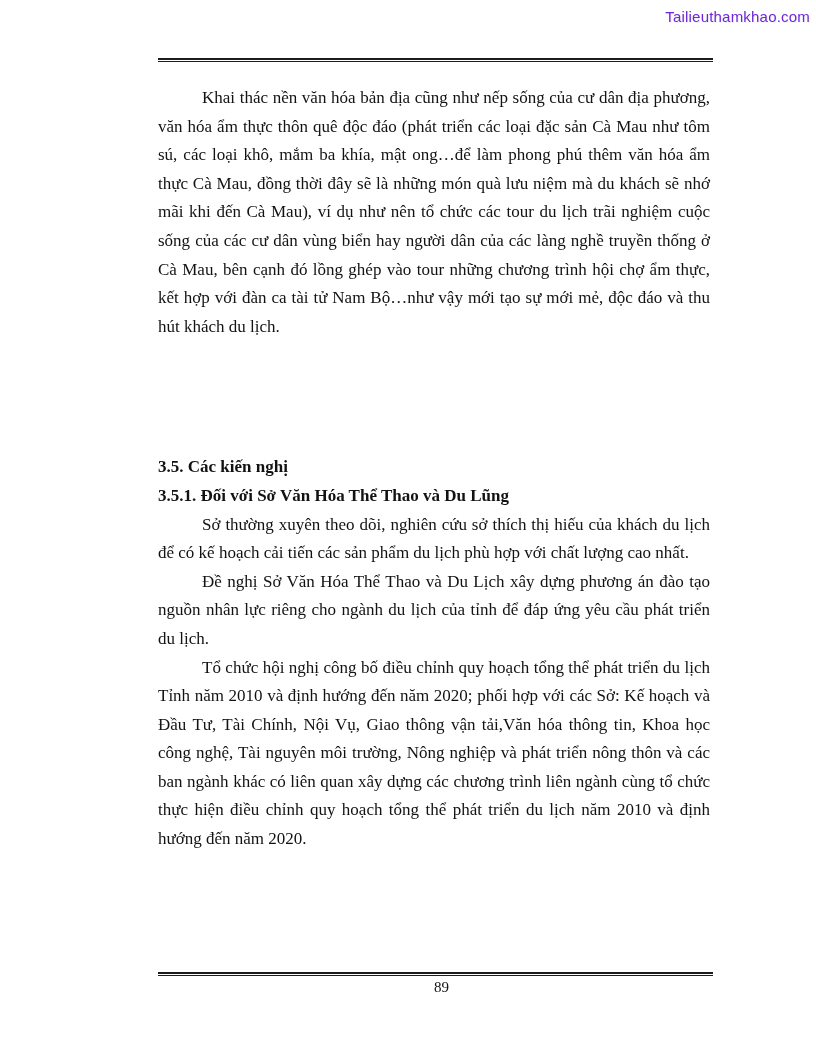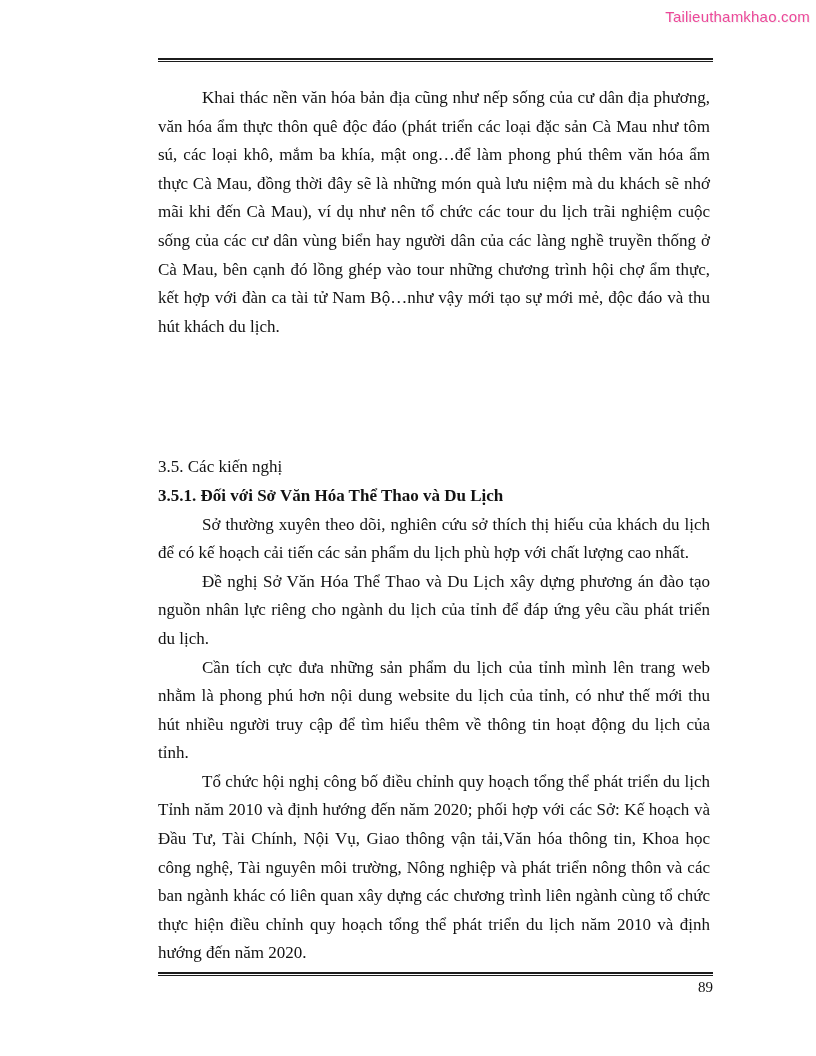--- a/index.html
+++ b/index.html
@@ -15,21 +15,21 @@
     overflow: hidden;
     font-family: "Liberation Serif", "DejaVu Serif", serif;
     color: #121212;
   }
   .watermark {
     position: absolute;
     top: 8px;
     right: 6px;
     font-family: "Liberation Sans", sans-serif;
     font-size: 15px;
-    color: #ec4899;
+    color: #6d28d9;
     text-shadow: 1px 1px 0 #f2f2f2;
     letter-spacing: 0.2px;
   }
   .double-rule {
     position: absolute;
     left: 158px;
     width: 555px;
     height: 1px;
     border-top: 2px solid #1c1c1c;
     border-bottom: 1px solid #1c1c1c;
@@ -50,63 +50,62 @@
     margin: 0;
     text-indent: 44px;
   }
   .content p.no-indent {
     text-indent: 0;
   }
   .heading-1 {
     margin: 112px 0 0 0;
     font-size: 17px;
     line-height: 28.6px;
-    font-weight: normal;
+    font-weight: bold;
     text-align: left;
   }
   .heading-2 {
     margin: 0;
     font-size: 17px;
     line-height: 28.6px;
     font-weight: bold;
     text-align: left;
   }
   .page-number {
     position: absolute;
     top: 977px;
-    left: 158px;
+    left: 164px;
     width: 555px;
-    text-align: right;
+    text-align: center;
     font-size: 15px;
     line-height: 20px;
   }
 </style>
 </head>
 <body>
 
 <div class="page">
 
   <div class="watermark">Tailieuthamkhao.com</div>
 
   <div class="double-rule header-rule"></div>
 
   <div class="content">
 
 
     <p>Khai thác nền văn hóa bản địa cũng như nếp sống của cư dân địa phương, văn hóa ẩm thực thôn quê độc đáo (phát triển các loại đặc sản Cà Mau như tôm sú, các loại khô, mắm ba khía, mật ong…để làm phong phú thêm văn hóa ẩm thực Cà Mau, đồng thời đây sẽ là những món quà lưu niệm mà du khách sẽ nhớ mãi khi đến Cà Mau), ví dụ như nên tổ chức các tour du lịch trãi nghiệm cuộc sống của các cư dân vùng biển hay người dân của các làng nghề truyền thống ở Cà Mau, bên cạnh đó lồng ghép vào tour những chương trình hội chợ ẩm thực, kết hợp với đàn ca tài tử Nam Bộ…như vậy mới tạo sự mới mẻ, độc đáo và thu hút khách du lịch.</p>
 
     <h2 class="heading-1">3.5. Các kiến nghị</h2>
 
-    <h3 class="heading-2">3.5.1. Đối với Sở Văn Hóa Thể Thao và Du Lịch</h3>
+    <h3 class="heading-2">3.5.1. Đối với Sở Văn Hóa Thể Thao và Du Lũng</h3>
 
     <p>Sở thường xuyên theo dõi, nghiên cứu sở thích thị hiếu của khách du lịch để có kế hoạch cải tiến các sản phẩm du lịch phù hợp với chất lượng cao nhất.</p>
 
     <p>Đề nghị Sở Văn Hóa Thể Thao và Du Lịch xây dựng phương án đào tạo nguồn  nhân lực riêng cho ngành du lịch của tỉnh để đáp ứng yêu cầu phát triển du lịch.</p>
 
-    <p>Cần tích cực đưa những sản phẩm du lịch của tỉnh mình lên trang web nhằm là phong phú hơn nội dung website du lịch của tỉnh, có như thế mới thu hút nhiều người truy cập để tìm hiểu thêm về thông tin hoạt động du lịch của tỉnh.</p>
 
     <p>Tổ chức hội nghị công bố điều chỉnh quy hoạch tổng thể phát triển du lịch Tỉnh năm 2010 và định hướng đến năm 2020; phối hợp với các Sở: Kế hoạch và Đầu Tư, Tài Chính, Nội Vụ, Giao thông vận tải,Văn hóa thông tin, Khoa học công nghệ, Tài nguyên môi trường, Nông nghiệp và phát triển nông thôn và các ban ngành khác có liên quan xây dựng các chương trình liên ngành cùng tổ chức thực hiện điều chỉnh quy hoạch tổng thể phát triển du lịch năm 2010 và định hướng đến năm 2020.</p>
 
   </div>
 
   <div class="double-rule footer-rule"></div>
 
   <div class="page-number">89</div>
 
 </div>

